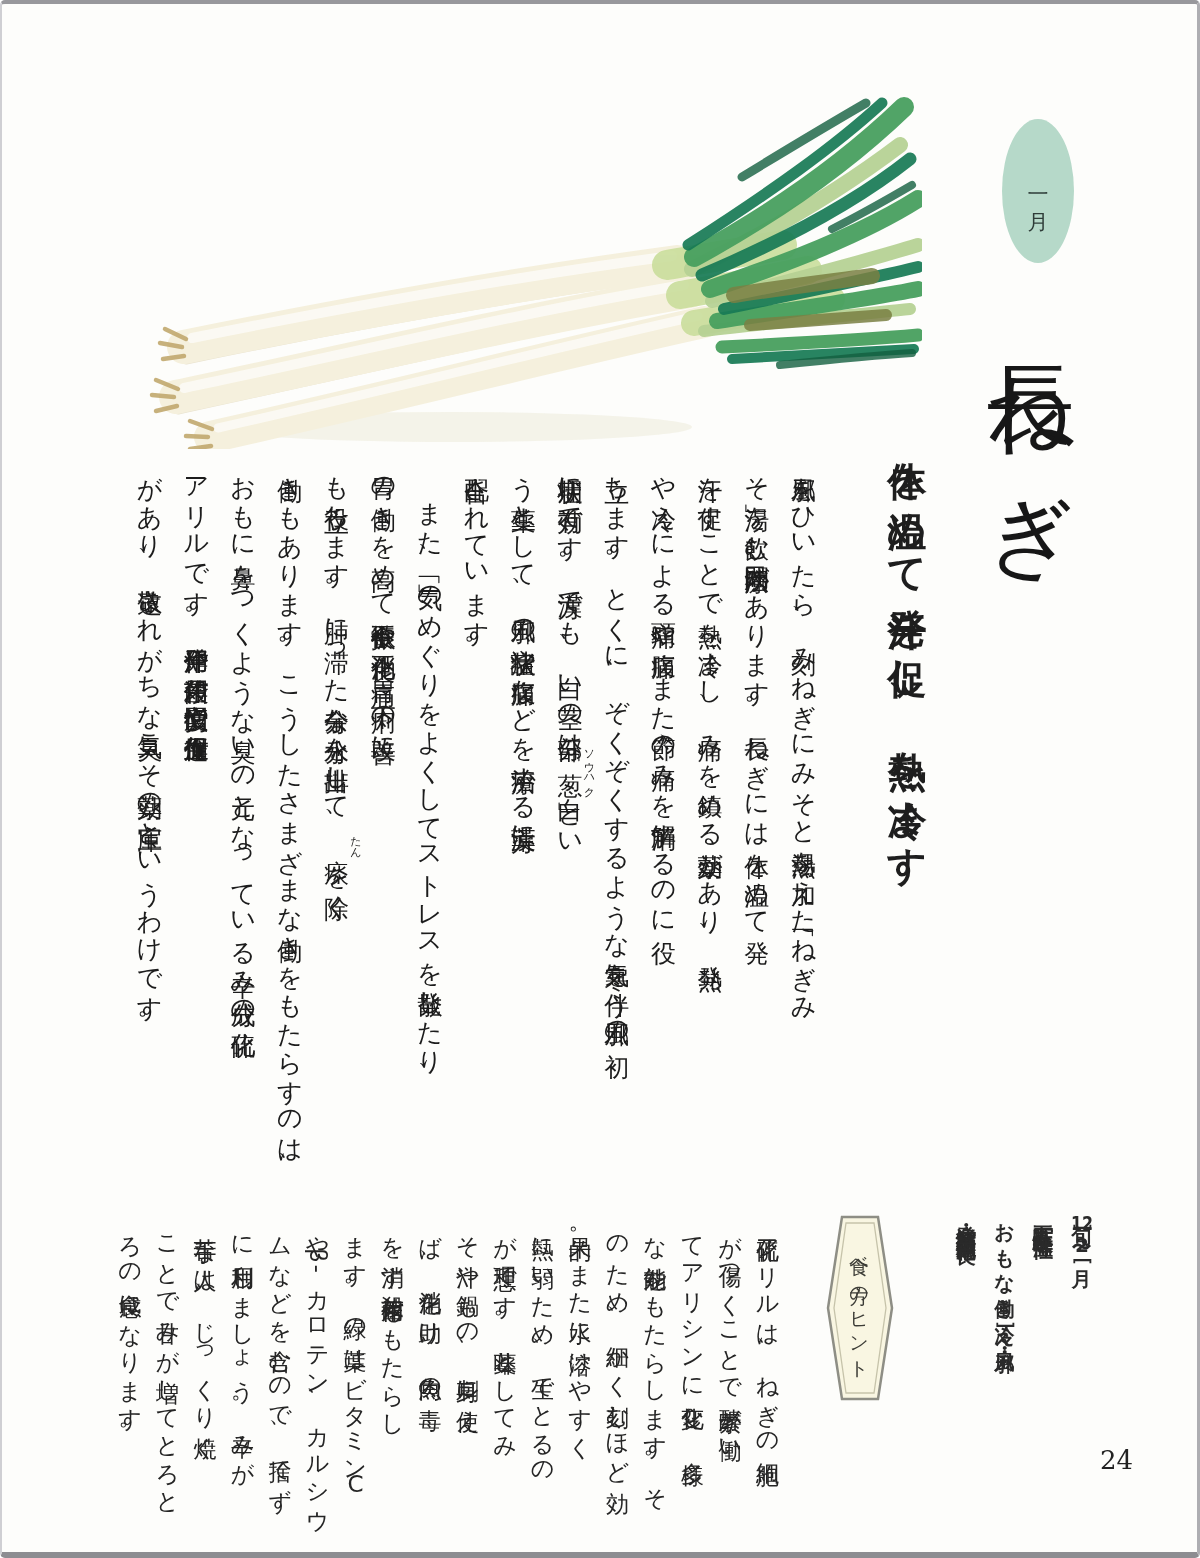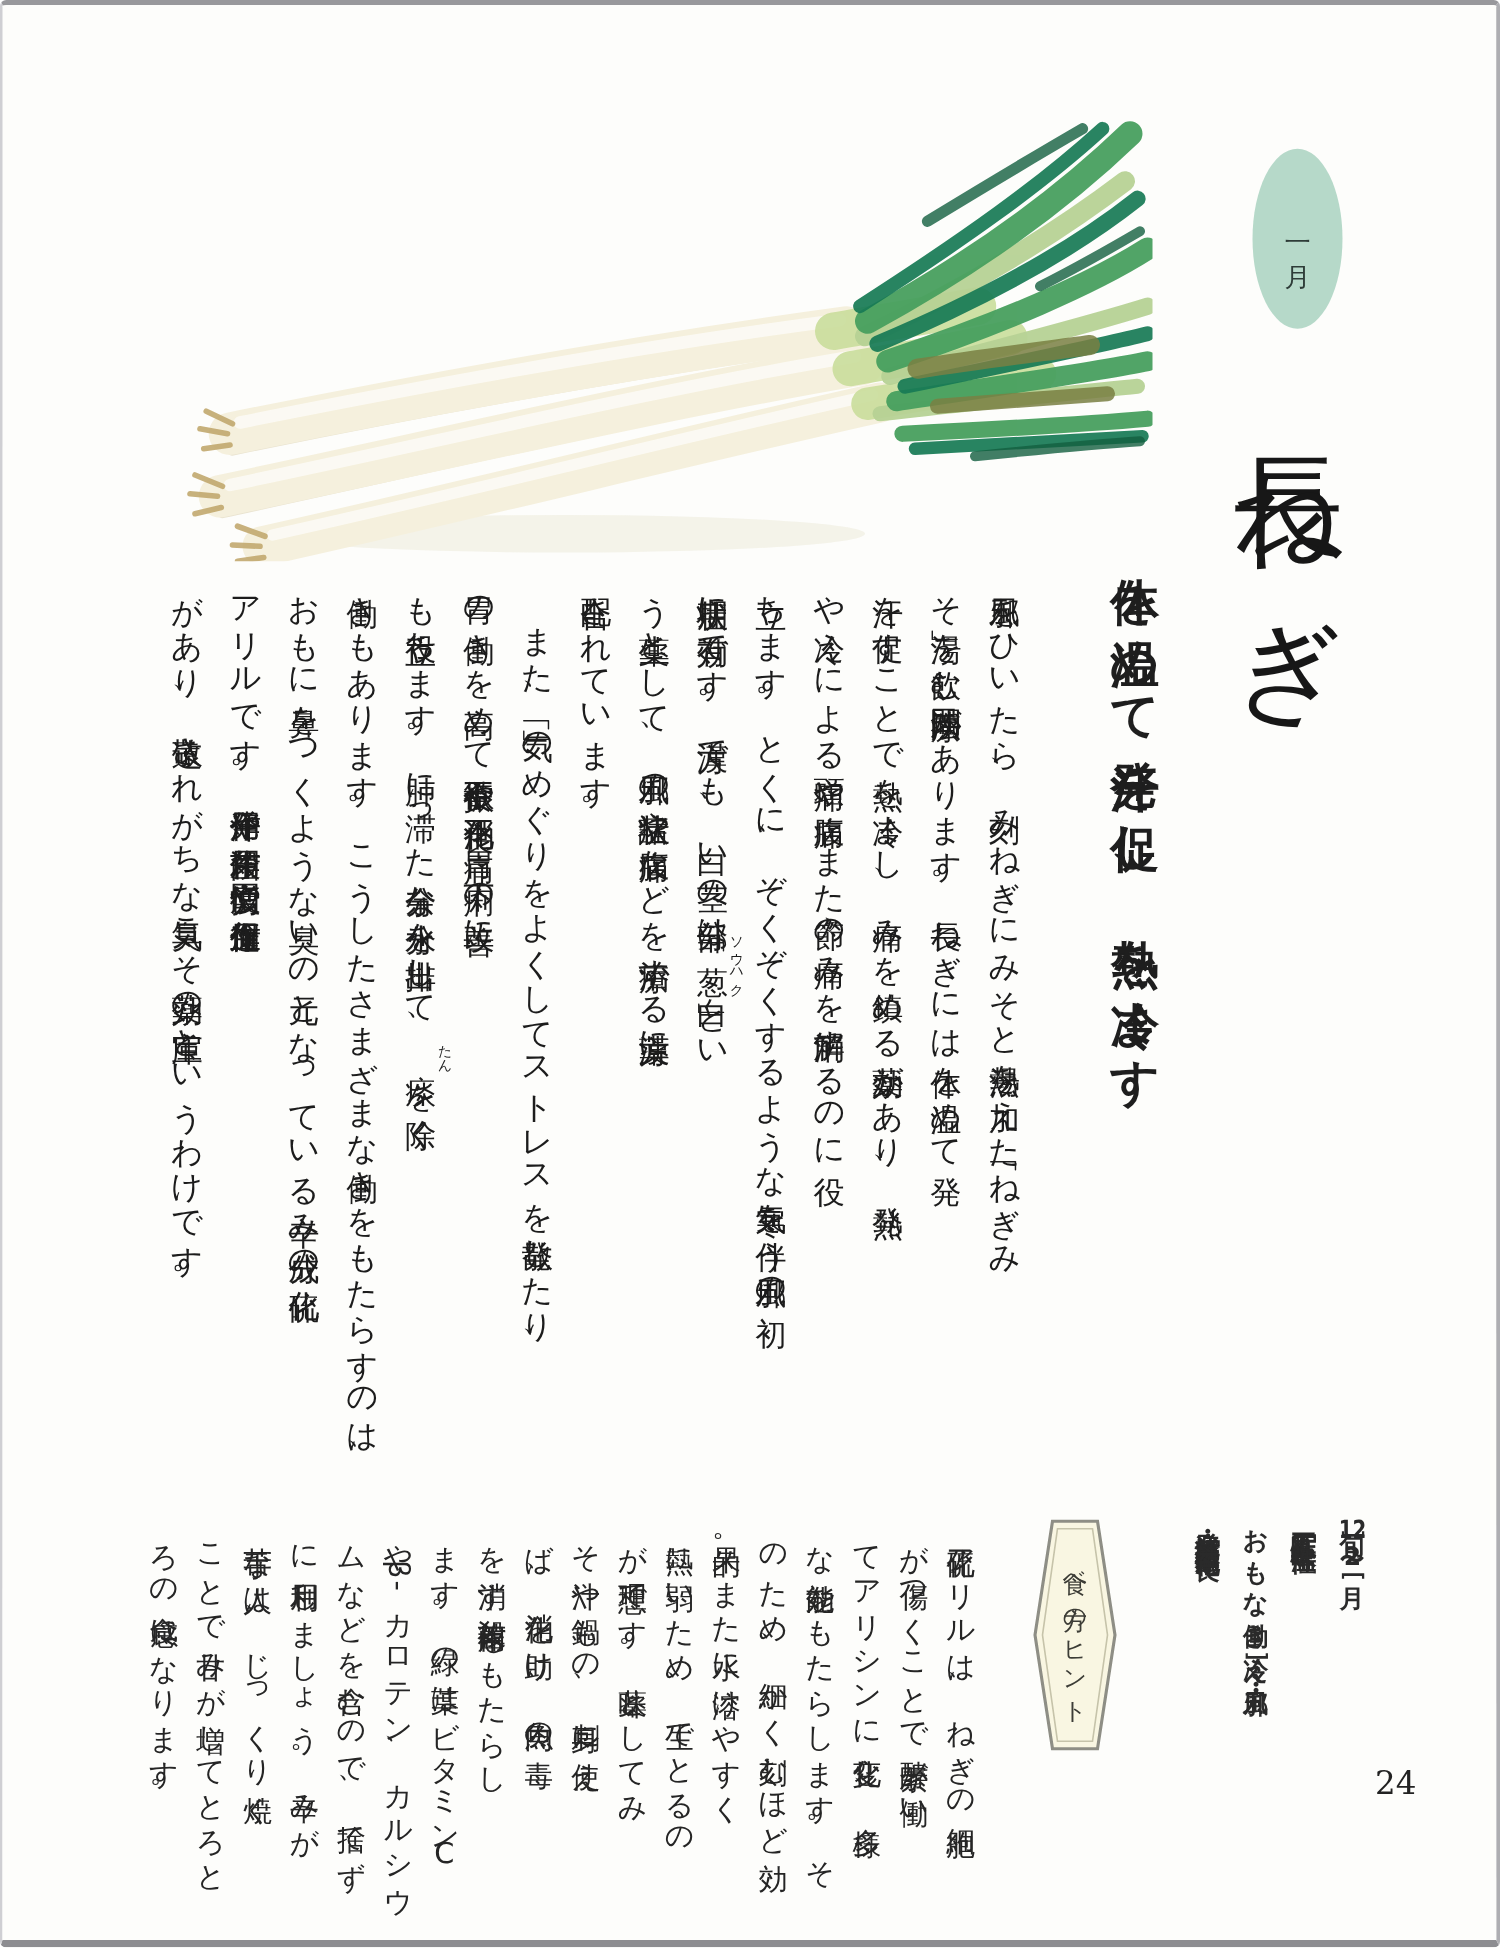--- a/index.html
+++ b/index.html
@@ -53,21 +53,21 @@
     writing-mode:vertical-rl;font-family:"DejaVu Sans","Liberation Sans",sans-serif;
     font-size:19px;letter-spacing:3px;color:#3c3c36;font-weight:500;
   }
 
   .hint-text{
     left:108px;top:1216px;width:676px;height:318px;
     font-family:"DejaVu Sans","Liberation Sans",sans-serif;
     font-size:23px;line-height:37.5px;letter-spacing:1.8px;color:#252525;
   }
 
-  .page-number{left:1098px;top:1408px;font-size:26px;color:#222;}
+  .page-number{left:1098px;top:1441px;font-size:26px;color:#222;}
 </style>
 </head>
 <body>
 
 <div class="page">
 
   <svg class="abs illustration" viewBox="0 0 790 390" aria-hidden="true">
     <ellipse cx="320" cy="368" rx="240" ry="15" opacity="0.45" fill="#e9e7d2"></ellipse>
     <g fill="none" stroke-linecap="round" opacity="0.6" stroke="#ddd3b4">
       <path stroke-width="9" d="M54 301 C212 268 390 237 543 215"></path>

